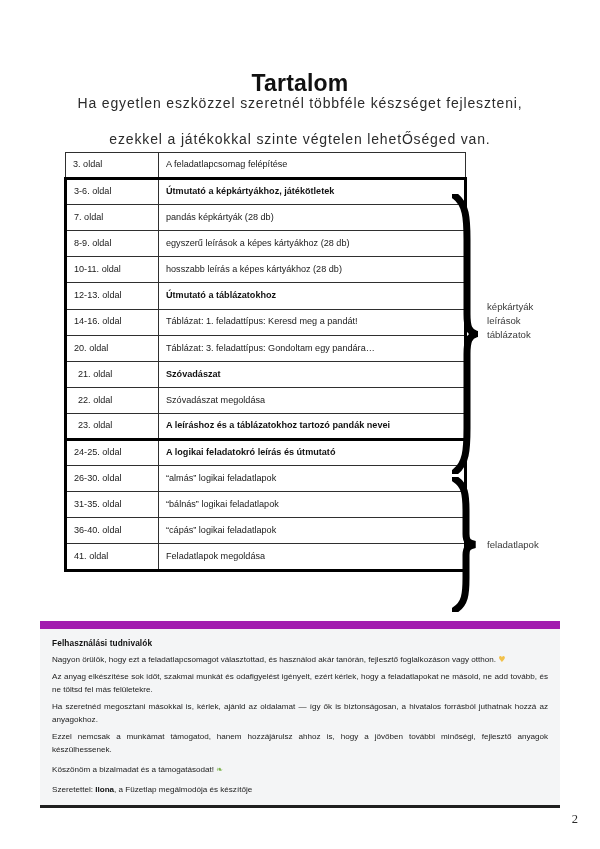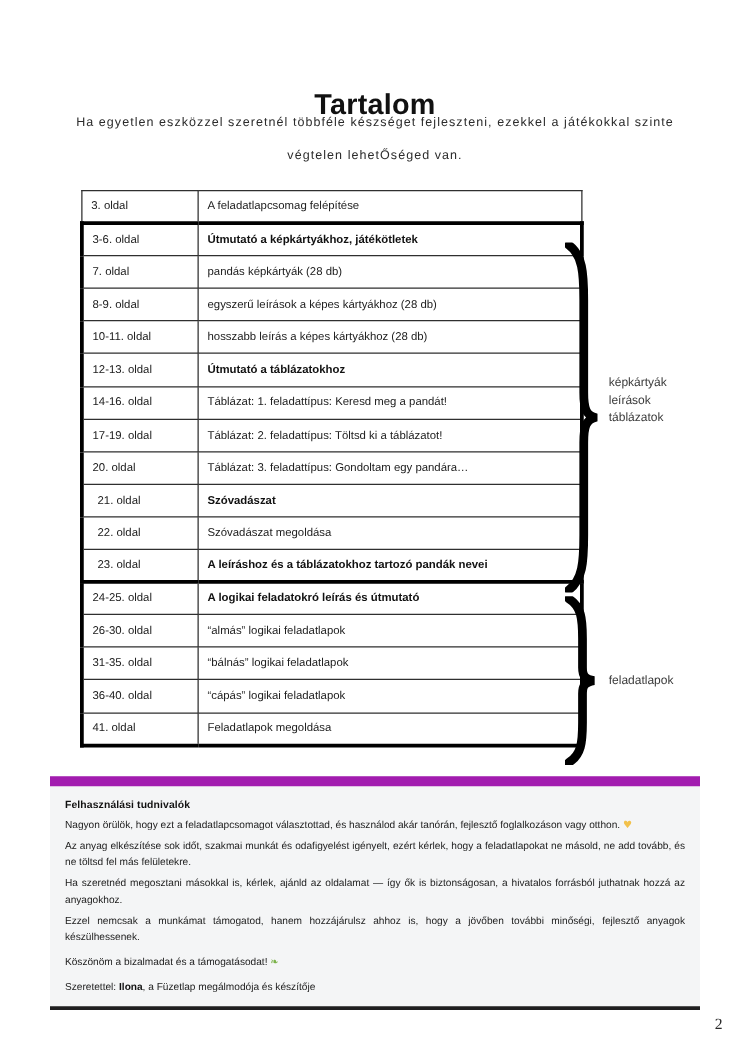--- a/index.html
+++ b/index.html
@@ -23,21 +23,21 @@
     font-size: 23px;
     font-weight: bold;
     letter-spacing: 0.2px;
     color: #111111;
     margin-top: 24px;
   }
   .subtitle {
     position: absolute;
     left: 58px; right: 58px; top: 86px;
     text-align: center;
-    font-size: 10px;
+    font-size: 14px;
     letter-spacing: 0.85px;
     line-height: 2.55;
     color: #2b2b2b;
   }
 
   
   .toc-table {
     position: absolute;
     left: 64px; top: 152px;
     width: 400px;
@@ -155,24 +155,20 @@
     </tr>
     <tr class="grp">
       <td class="col-page">12-13. oldal</td>
       <td class="col-desc bold">Útmutató a táblázatokhoz</td>
     </tr>
     <tr class="grp">
       <td class="col-page">14-16. oldal</td>
       <td class="col-desc">Táblázat:  1. feladattípus: Keresd meg a pandát!</td>
     </tr>
     <tr class="grp">
-      <td class="col-page">17-19. oldal</td>
-      <td class="col-desc">Táblázat: 2. feladattípus: Töltsd ki a táblázatot!</td>
-    </tr>
-    <tr class="grp">
       <td class="col-page">20. oldal</td>
       <td class="col-desc">Táblázat: 3. feladattípus: Gondoltam egy pandára…</td>
     </tr>
     <tr class="grp">
       <td class="col-page indent">21. oldal</td>
       <td class="col-desc bold">Szóvadászat</td>
     </tr>
     <tr class="grp">
       <td class="col-page indent">22. oldal</td>
       <td class="col-desc">Szóvadászat megoldása</td>

